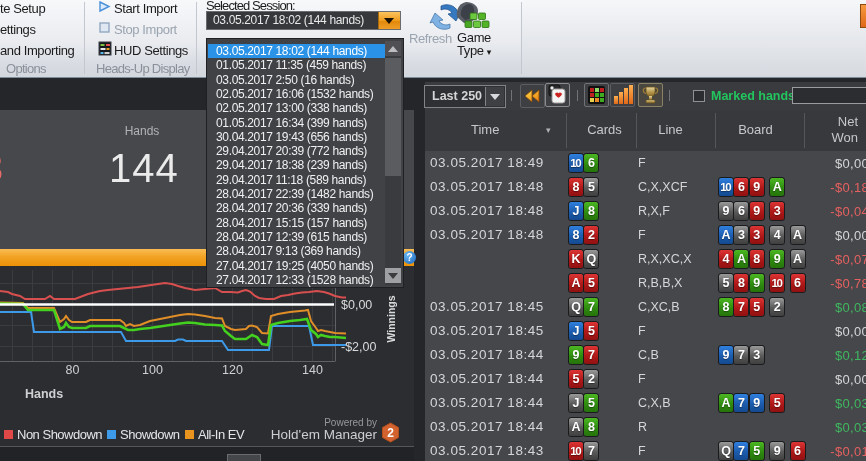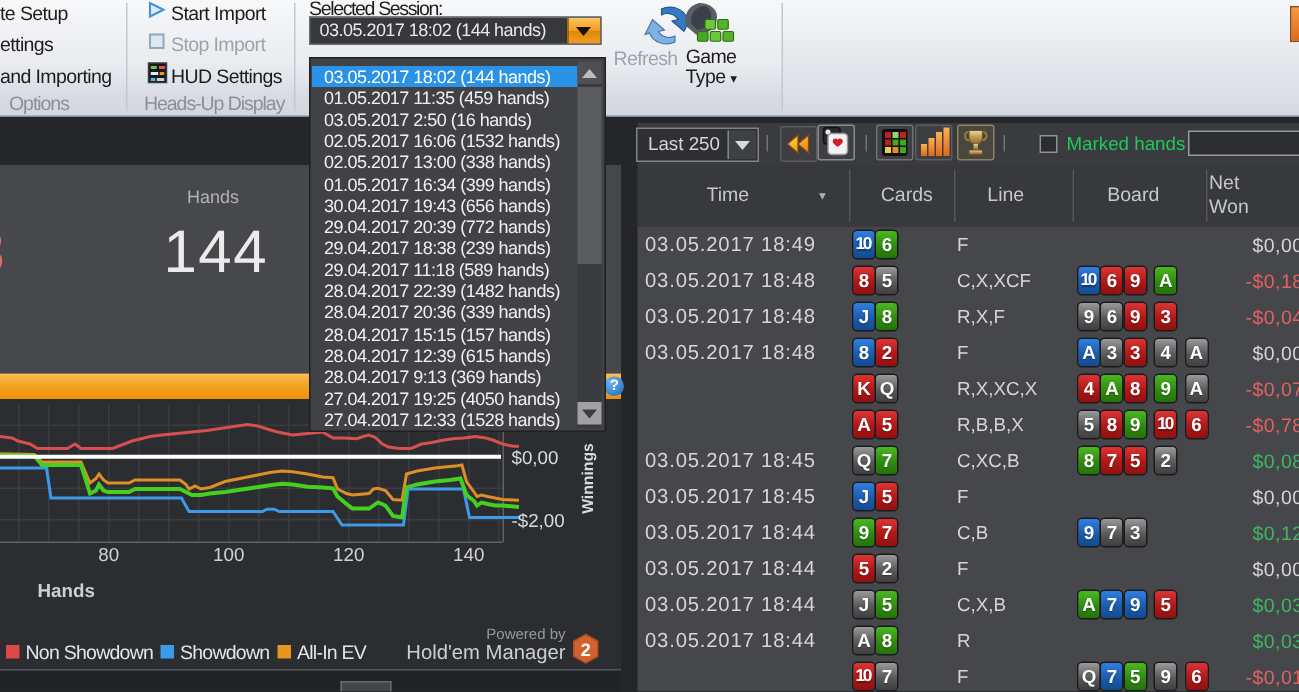--- a/index.html
+++ b/index.html
@@ -40,21 +40,21 @@
   border-top:6px solid #3c3c3e; border-bottom:0; }
 
 
 #statpanel { left:0; top:110px; width:414px; height:139px; background:#47484b; }
 #orangebar { left:0; top:249px; width:414px; height:17px;
   background:linear-gradient(#f9bd55, #f2a324 45%, #eb9208); }
 #chart { left:0; top:266px; width:414px; height:180px; background:#2b2d30; }
 #bottomstrip { left:0; top:446px; width:414px; height:15px; background:#212326; border-top:1px solid #55565a; }
 
 
-#toolbar { left:425px; top:82px; width:441px; height:28px; background:#3a3b3e; }
+#toolbar { left:425px; top:82px; width:441px; height:28px; background:#3a3b3e;font-weight:bold; }
 #thead { left:425px; top:110px; width:441px; height:41px; background:#38393c; color:#c6c7c9; font-size:13px; }
 #rows { left:425px; top:151px; width:441px; height:310px; background:#46474a; }
 .hsep { position:absolute; top:3px; width:1px; height:35px; background:#55565a; }
 .row { position:absolute; left:0; width:441px; height:24px; color:#d6d6d8; font-size:13px; }
 .rt { position:absolute; left:5px; top:4px; white-space:nowrap; font-size:13.5px; letter-spacing:0.55px; }
 .rl { position:absolute; left:213px; top:5px; white-space:nowrap; font-size:12.5px; }
 .rw { position:absolute; left:330px; top:5px; width:114px; text-align:right; white-space:nowrap; letter-spacing:0.3px; }
 .neg { color:#e56060; } .pos { color:#3eb760; }
 
 
@@ -263,21 +263,21 @@
 <div id="thead" class="abs">
   <div class="hsep" style="left:141px"></div>
   <div class="hsep" style="left:211px"></div>
   <div class="hsep" style="left:290px"></div>
   <div class="hsep" style="left:379px"></div>
   <div class="abs" style="left:46px;top:12px">Time</div>
   <div class="abs" style="left:121px;top:15px;font-size:9px;color:#b0b1b3">▾</div>
   <div class="abs" style="left:148px;top:12px;width:63px;text-align:center">Cards</div>
   <div class="abs" style="left:211px;top:12px;width:69px;text-align:center">Line</div>
   <div class="abs" style="left:292px;top:12px;width:77px;text-align:center">Board</div>
-  <div class="abs" style="left:381px;top:4px;width:52px;text-align:left;line-height:16px">Net<br>Won</div>
+  <div class="abs" style="left:381px;top:4px;width:52px;text-align:right;line-height:16px">Net<br>Won</div>
 </div>
 <div id="rows" class="abs">
 <div class="row" style="top:0px">
       <div class="rt">03.05.2017 18:49</div>
       <div class="c cd t10" style="left:144.0px">10</div>
       <div class="c cc" style="left:159.4px">6</div>
       <div class="rl">F</div>
       <div class="rw">$0,00</div>
     </div>
 <div class="row" style="top:24px">
@@ -383,20 +383,21 @@
       <div class="rw pos">$0,03</div>
     </div>
 <div class="row" style="top:264px">
       <div class="rt">03.05.2017 18:44</div>
       <div class="c cs" style="left:144.0px">A</div>
       <div class="c cc" style="left:159.4px">8</div>
       <div class="rl">R</div>
       <div class="rw pos">$0,03</div>
     </div>
 <div class="row" style="top:288px">
+      <div class="rt">03.05.2017 18:43</div>
       <div class="c ch t10" style="left:144.0px">10</div>
       <div class="c cs" style="left:159.4px">7</div>
       <div class="rl">F</div>
       <div class="c cs" style="left:294.0px">Q</div>
       <div class="c cd" style="left:309.4px">7</div>
       <div class="c cc" style="left:324.8px">5</div>
       <div class="c cs" style="left:345.2px">9</div>
       <div class="c ch" style="left:365.6px">6</div>
       <div class="rw neg">-$0,01</div>
     </div>

